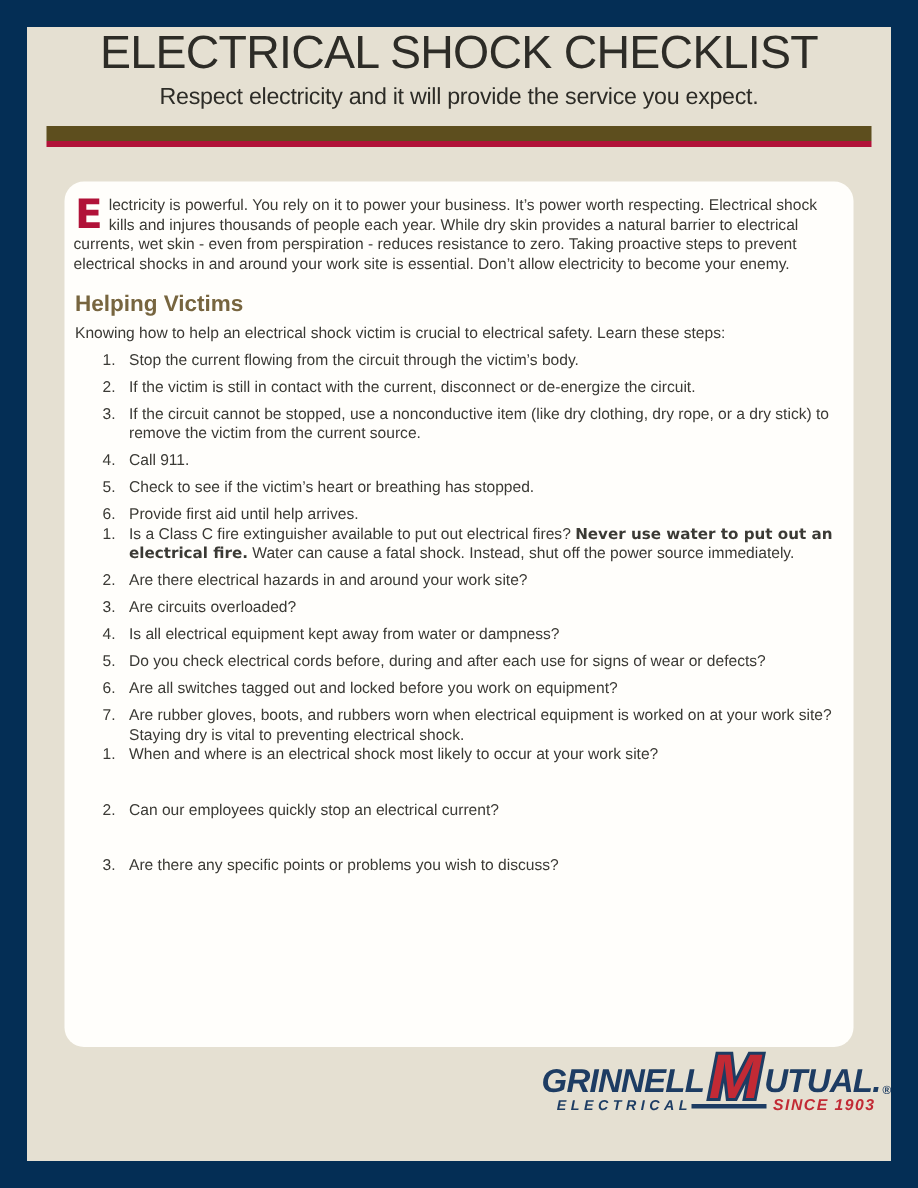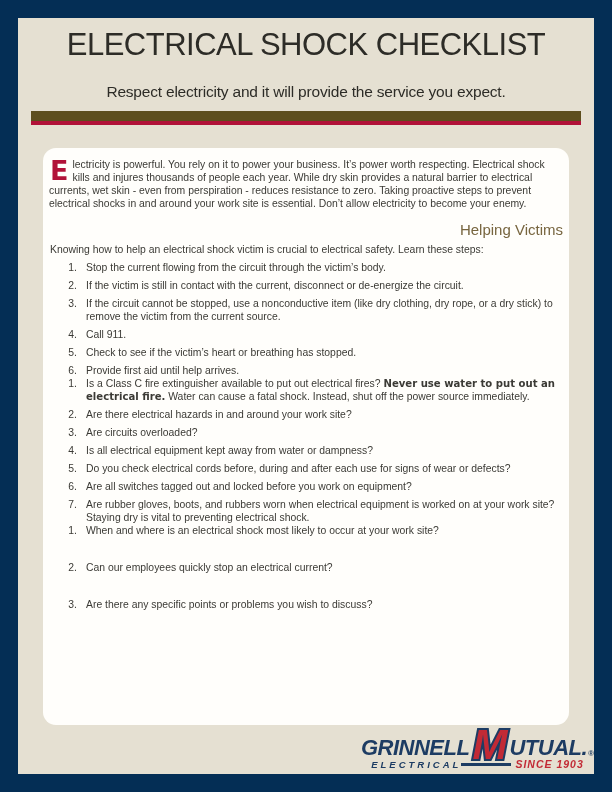--- a/index.html
+++ b/index.html
@@ -20,27 +20,27 @@
     width:612px;height:792px;position:relative;
     background:var(--border-navy);
     font-family:"Liberation Sans",sans-serif;
     -webkit-font-smoothing:antialiased;
   }
   .page{
     position:absolute;inset:18px;
     background:var(--page-cream);
     overflow:hidden;
   }
-  .header{padding-top:10px;text-align:center;color:var(--title-text);}
+  .header{padding-top:0;text-align:center;color:var(--title-text);}
   .title{
     font-size:31px;line-height:1.12;letter-spacing:-0.5px;font-weight:400;
     font-family:"Liberation Sans",sans-serif;
   }
   .subtitle{
-    font-size:15.5px;line-height:1.2;margin-top:20px;font-weight:400;letter-spacing:-0.2px;
+    font-size:15.5px;line-height:1.2;margin-top:3px;font-weight:400;letter-spacing:-0.2px;
   }
   .accent-bar{margin:10px 13px 0 13px;}
   .accent-olive{height:10px;background:var(--bar-olive);}
   .accent-crimson{height:4px;background:var(--bar-crimson);}
 
   .card{
     margin:23px 25px 0 25px;height:577px;box-sizing:border-box;
     background:var(--card-white);border-radius:13px;
     padding:8px 6px 0 6px;overflow:hidden;
     color:var(--body-text);
@@ -48,22 +48,22 @@
   }
   .intro{margin:0;padding-top:2px;}
   .dropcap{
     float:left;
     font-family:"DejaVu Sans",sans-serif;
     font-size:27px;line-height:23px;font-weight:700;
     color:var(--dropcap-red);
     margin:1px 4px 0 1px;
   }
   .section-heading{
-    font-size:15px;font-weight:400;color:var(--heading-olive);
-    margin:10px 0 4px 1px;line-height:19px;letter-spacing:0;text-align:right;
+    font-size:15px;font-weight:700;color:var(--heading-olive);
+    margin:10px 0 4px 1px;line-height:19px;letter-spacing:0;
   }
   .section-lead{margin:0 0 5px 1px;}
   .section-list{
     list-style:none;margin:0;padding:0;counter-reset:item;
   }
   .section-list li{
     position:relative;padding-left:37px;margin-bottom:5px;
     counter-increment:item;
   }
   .section-list li::before{

